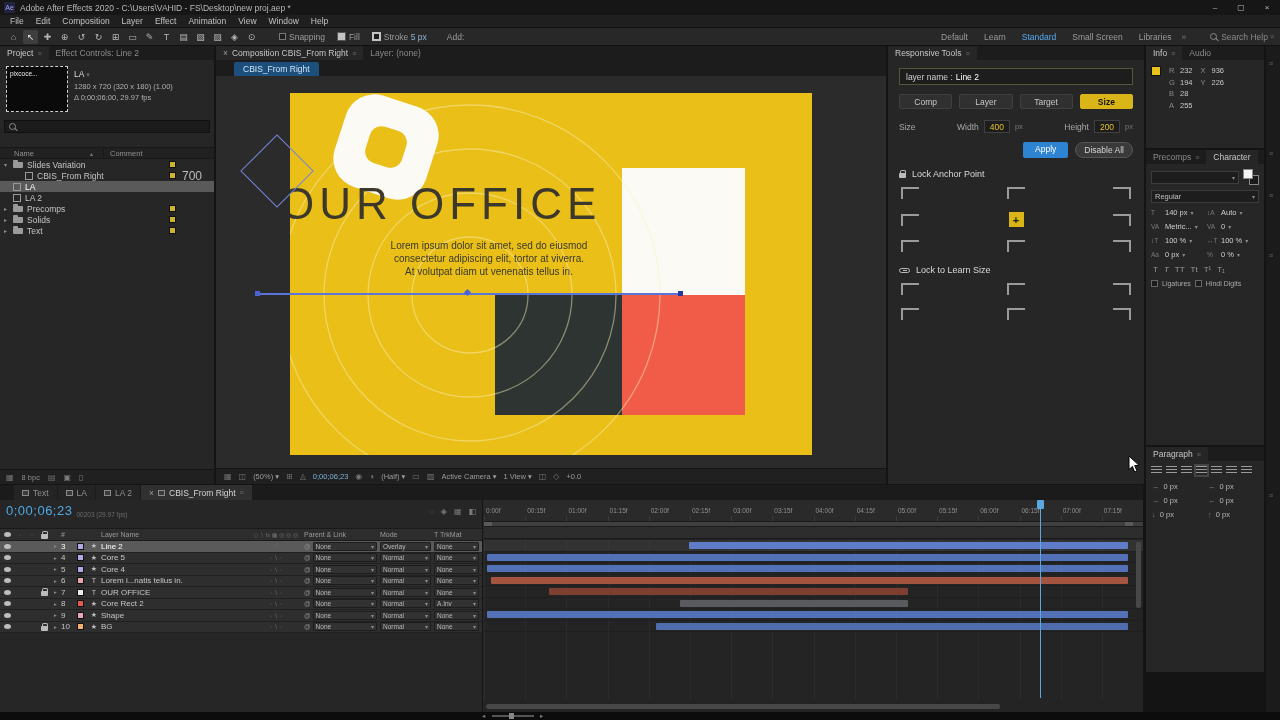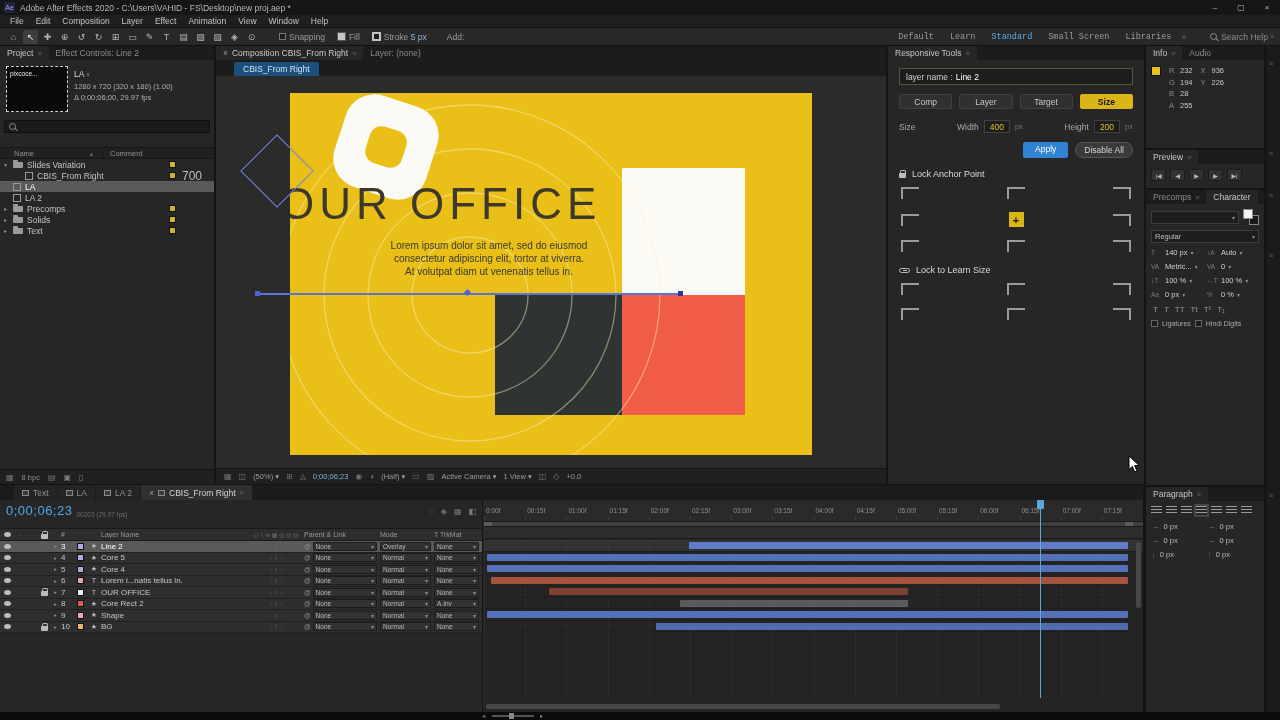--- a/index.html
+++ b/index.html
@@ -17,21 +17,21 @@
 .toolbar{position:absolute;top:28px;left:0;right:0;height:18px;background:#282828;display:flex;align-items:center;font-size:8.5px;color:#9a9a9a;border-bottom:1px solid #101010;}
 .tools{display:flex;gap:2px;padding:0 6px;}
 .tool{width:15px;height:14px;display:flex;align-items:center;justify-content:center;color:#b5b5b5;font-size:9px;border-radius:2px;}
 .tool.active{background:#3e3e3e;color:#e6e6e6;}
 .chk{width:7px;height:7px;border:1px solid #777;display:inline-block;margin:0 3px 0 14px;background:#1d1d1d;}
 .swatch-fill{width:9px;height:9px;background:#c4c4c4;border:1px solid #555;display:inline-block;margin:0 3px 0 12px;}
 .swatch-stroke{width:9px;height:9px;border:2px solid #c4c4c4;background:#1d1d1d;display:inline-block;margin:0 3px 0 12px;}
 .tb-val{color:#8fb3d6;margin-right:4px;}
 .tb-add{margin-left:16px;}
 .workspaces{display:flex;gap:16px;margin-left:auto;}
-.ws{color:#9a9a9a;font-family:Liberation Mono, monospace;}
+.ws{color:#9a9a9a;}
 .ws.active{color:#55aaf0;}
 .ws-more{margin:0 10px;color:#777;}
 .tb-menu{margin:0 6px 0 2px;color:#777;}
 .mag{width:7px;height:7px;border:1px solid #8a8a8a;border-radius:50%;position:relative;display:inline-block;margin-left:14px;}
 .mag::after{content:"";position:absolute;width:4px;height:1px;background:#8a8a8a;transform:rotate(45deg);right:-3px;bottom:-1px;}
 
 
 .panel{position:absolute;background:#262626;}
 .ptabs{height:14px;background:#1c1c1c;display:flex;align-items:stretch;font-size:8.5px;color:#8a8a8a;}
 .ptab{display:flex;align-items:center;gap:4px;padding:0 7px;white-space:nowrap;}
@@ -528,35 +528,20 @@
               <span class="ik">X</span>
               <span class="iv">936</span>
             </div>
             <div class="info-row">
               <span class="ik">Y</span>
               <span class="iv">226</span>
             </div>
           </div>
       </div>
     </div>
-    <div class="rc-panel preview">
-      <div class="ptabs">
-        <span class="ptab active">
-          <span>Preview</span>
-          <span class="pmenu">≡</span>
-        </span>
-      </div>
-      <div class="pv-btns" id="pv-btns">
-          <span class="pvb">|◀</span>
-          <span class="pvb">◀</span>
-          <span class="pvb">▶</span>
-          <span class="pvb">▶</span>
-          <span class="pvb">▶|</span>
-        </div>
-    </div>
     <div class="rc-panel character">
       <div class="ptabs">
         <span class="ptab">
           <span>Precomps</span>
           <span class="pmenu">≡</span>
         </span>
         <span class="ptab active">
           <span>Character</span>
         </span>
       </div>

